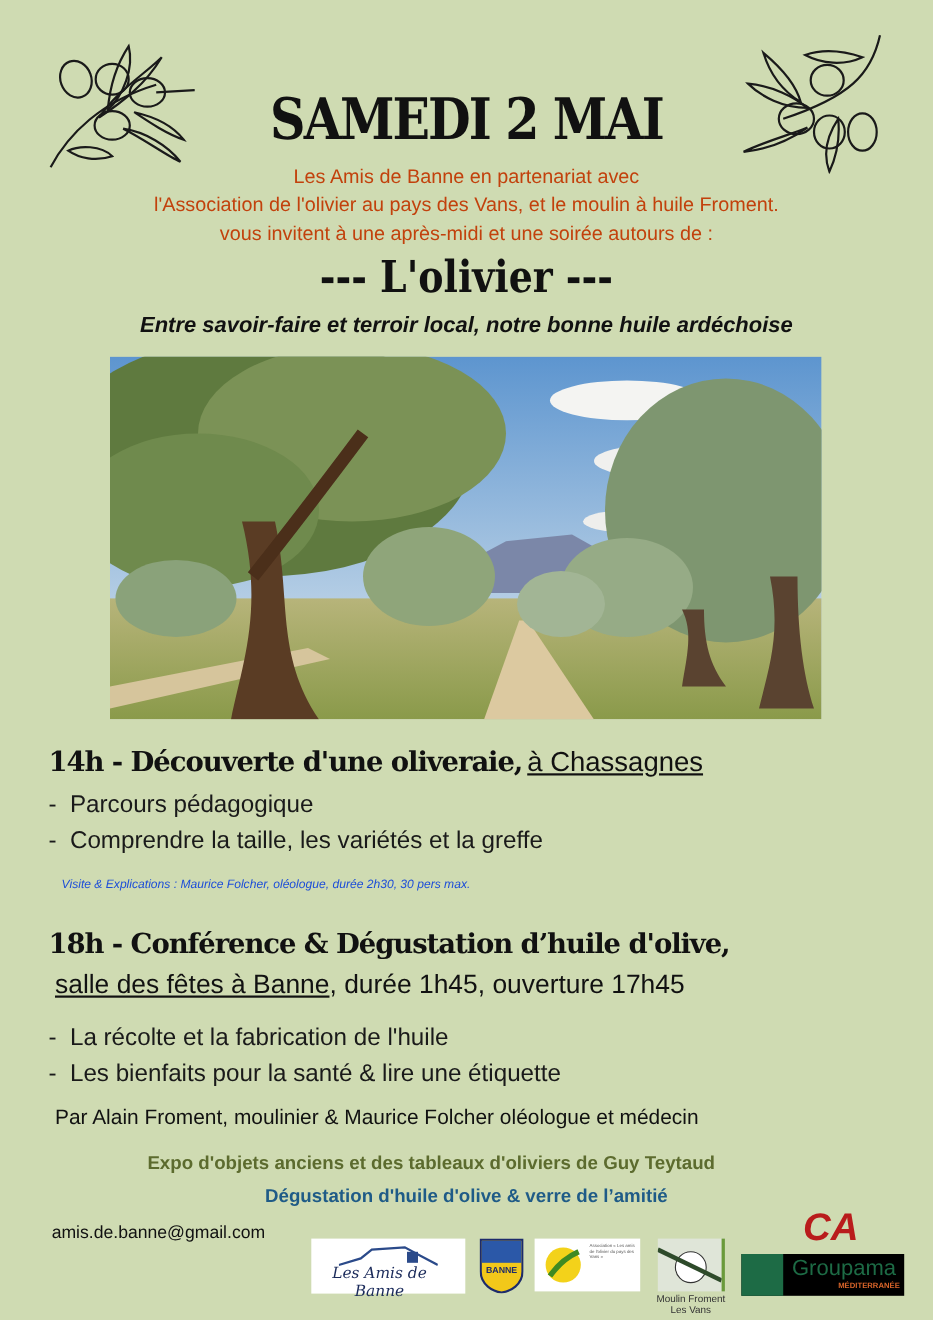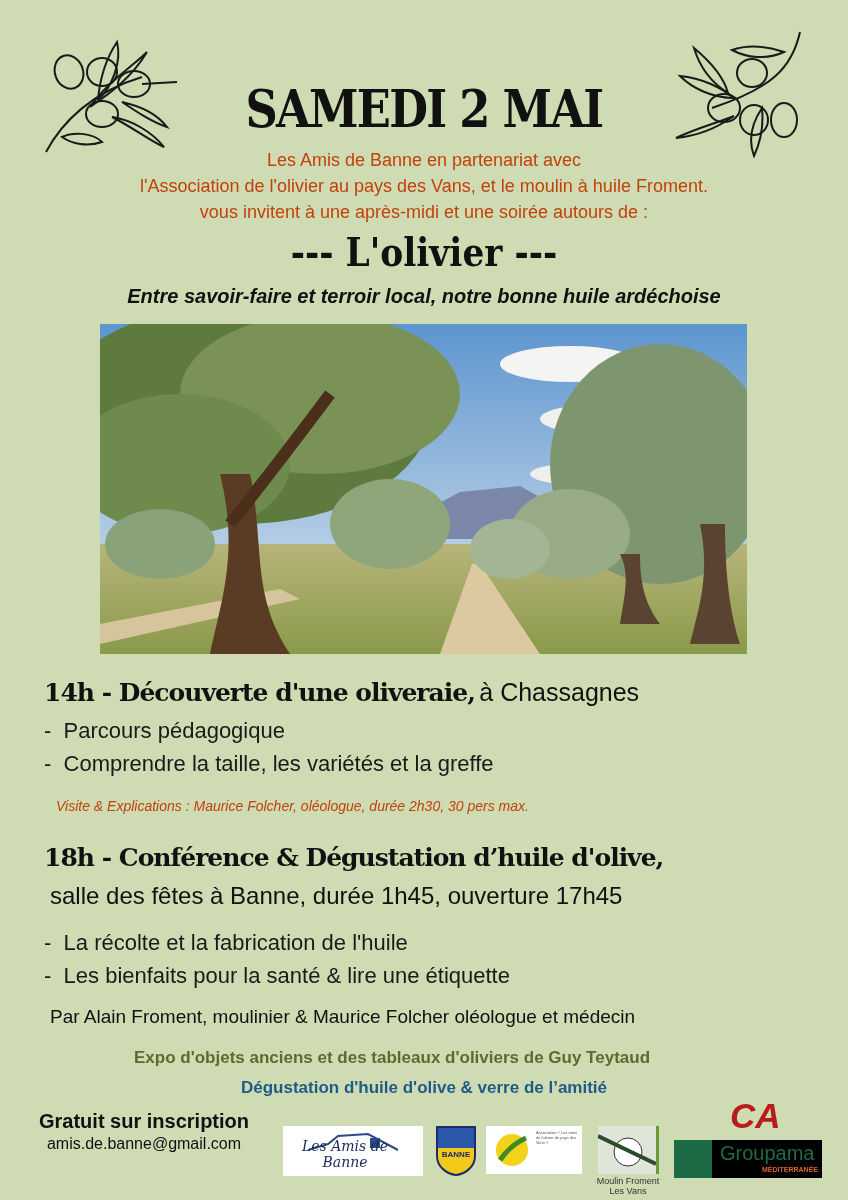--- a/index.html
+++ b/index.html
@@ -4,23 +4,23 @@
 <style>
   html, body { margin:0; padding:0; }
   body { width:848px; height:1200px; background:#cfdbb2; font-family:"Liberation Sans", sans-serif; color:#111; position:relative; overflow:hidden; }
   .abs { position:absolute; }
   #title { left:0; width:848px; top:78px; text-align:center; font-family:"DejaVu Serif", serif; font-weight:bold; font-size:52px; letter-spacing:-2px; transform:scaleX(0.86); transform-origin:center; }
   .intro { left:0; width:848px; text-align:center; font-size:18px; color:#c2410c; }
   #subtitle { left:0; width:848px; top:228px; text-align:center; font-family:"DejaVu Serif", serif; font-weight:bold; font-size:40px; transform:scaleX(0.86); }
   #tagline { left:0; width:848px; top:285px; text-align:center; font-style:italic; font-weight:bold; font-size:20px; }
   #photo { left:100px; top:324px; width:647px; height:330px; overflow:hidden; }
   .h2 { font-family:"DejaVu Serif", serif; font-weight:bold; font-size:25px; letter-spacing:-1px; }
-  .u { }
+  .u { text-decoration:underline; }
   .bul { font-size:22px; color:#1a1a1a; }
-  .note { font-size:14px; font-style:italic; color:#c2410c; }
+  .note { font-size:11px; font-style:italic; color:#1d4ed8; }
   #expo { left:0; width:784px; top:1048px; text-align:center; font-weight:bold; font-size:17px; color:#5c6b2e; }
   #degust { left:0; width:848px; top:1078px; text-align:center; font-weight:bold; font-size:17px; color:#1f5b87; }
   .logo-box { background:#fff; }
 </style>
 </head>
 <body>
 
 <svg class="abs" style="left:42px;top:22px" width="140" height="135" viewBox="0 0 140 135" fill="none" stroke="#1a1a1a" stroke-width="2">
   <path d="M4 130 C20 100 50 70 100 55"></path>
   <path d="M20 115 C30 110 50 110 60 120 C45 125 30 122 20 115Z"></path>
@@ -105,30 +105,29 @@
   <span class="u">salle des fêtes à Banne</span><span>, durée 1h45, ouverture 17h45</span>
 </div>
 <div class="abs bul" style="left:44px;top:930px">-&nbsp;&nbsp;<span>La récolte et la fabrication de l'huile</span></div>
 <div class="abs bul" style="left:44px;top:963px">-&nbsp;&nbsp;<span>Les bienfaits pour la santé &amp; lire une étiquette</span></div>
 <div class="abs" style="left:50px;top:1006px;font-size:19px;white-space:nowrap">Par Alain Froment, moulinier &amp; Maurice Folcher oléologue et médecin</div>
 
 <div id="expo" class="abs">Expo d'objets anciens et des tableaux d'oliviers de Guy Teytaud</div>
 <div id="degust" class="abs">Dégustation d'huile d'olive &amp; verre de l’amitié</div>
 
 <div class="abs" style="left:14px;top:1110px;width:260px;text-align:center">
-  <div style="font-weight:bold;font-size:20px">Gratuit sur inscription</div>
   <div style="font-size:16px;margin-top:2px">amis.de.banne@gmail.com</div>
 </div>
 
 <div class="abs logo-box" style="left:283px;top:1126px;width:140px;height:50px">
   <svg class="abs" style="left:25px;top:4px" width="90" height="24" viewBox="0 0 90 24">
     <path d="M0 20 L20 14 L30 6 L60 4 L75 12 L90 20" fill="none" stroke="#2b4a8a" stroke-width="2"></path>
     <rect x="62" y="8" width="10" height="10" fill="#2b4a8a"></rect>
   </svg>
-  <div class="abs" style="left:0;width:124px;top:12px;text-align:center;font-family:'DejaVu Serif',serif;font-style:italic;font-size:14px;color:#1a2a5a">Les Amis de Banne</div>
+  <div class="abs" style="left:0;width:124px;top:24px;text-align:center;font-family:'DejaVu Serif',serif;font-style:italic;font-size:14px;color:#1a2a5a">Les Amis de Banne</div>
 </div>
 
 <div class="abs" style="left:436px;top:1126px;width:40px;height:50px">
   <svg width="40" height="50" viewBox="0 0 40 50">
     <path d="M1 1 H39 V30 C39 42 28 48 20 49 C12 48 1 42 1 30Z" fill="#f2c81a" stroke="#1d2b6b" stroke-width="2"></path>
     <rect x="2" y="2" width="36" height="20" fill="#2b58a8"></rect>
   </svg>
   <div class="abs" style="left:0;width:40px;top:24px;text-align:center;font-size:8px;font-weight:bold;color:#1d2b6b">BANNE</div>
 </div>
 

